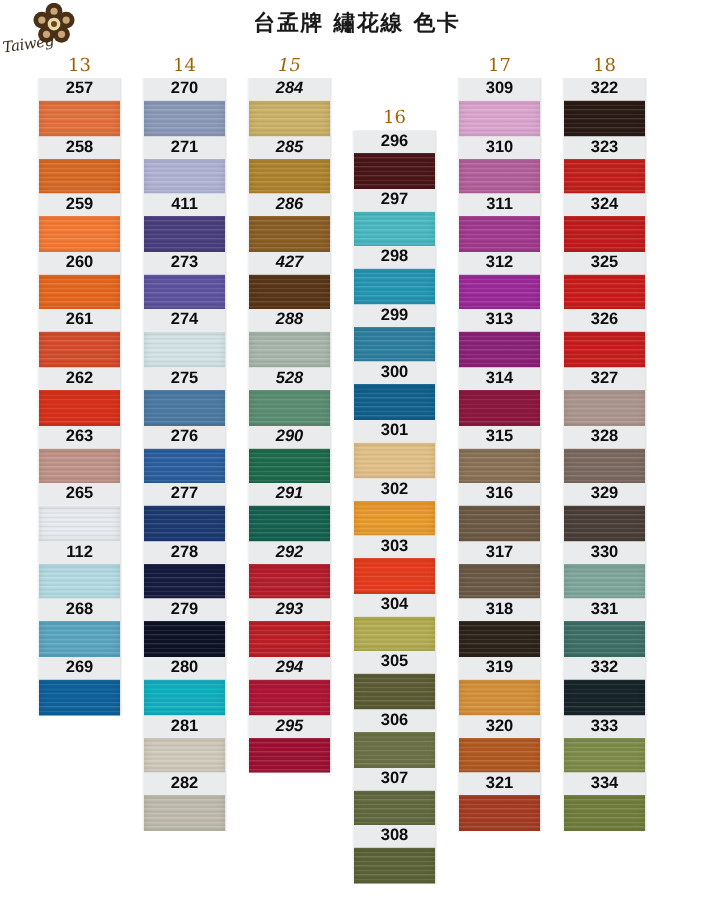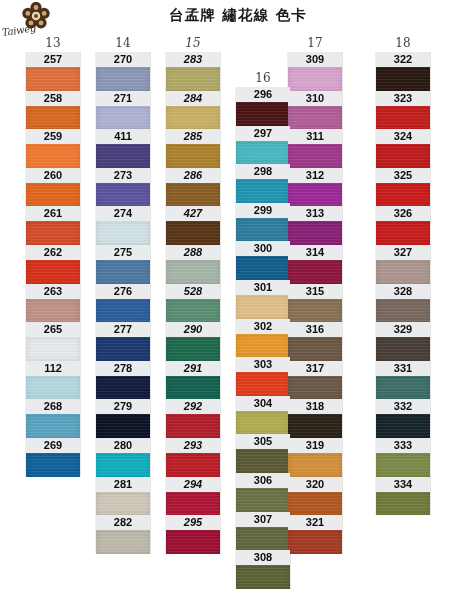--- a/index.html
+++ b/index.html
@@ -67,21 +67,21 @@
     position: absolute;
     top: 0;
     width: 70px;
   }
   .col-header {
     height: 18px;
     line-height: 18px;
     text-align: center;
     font-family: "DejaVu Serif", serif;
     font-size: 12px;
-    color: #404040;
+    color: #a16207;
   }
   .swatch-stack {
     position: relative;
     margin: 0 auto;
     width: 54px;
     background: #ffffff;
     box-shadow: 1px 0 0 rgba(0,0,0,0.10), -1px 0 0 rgba(0,0,0,0.06);
   }
   .swatch {
     position: relative;
@@ -247,24 +247,20 @@
         <div class="swatch">
           <div class="swatch-label">282</div>
           <div class="swatch-color" style="background-color: rgb(191, 188, 174);"></div>
         </div>
       </div>
     </div>
     <div class="column" style="left: 158px; font-style: italic;">
       <div class="col-header">15</div>
       <div class="swatch-stack">
         <div class="swatch">
-          <div class="swatch-label">283</div>
-          <div class="swatch-color" style="background-color: rgb(179, 171, 106);"></div>
-        </div>
-        <div class="swatch">
           <div class="swatch-label">284</div>
           <div class="swatch-color" style="background-color: rgb(203, 178, 104);"></div>
         </div>
         <div class="swatch">
           <div class="swatch-label">285</div>
           <div class="swatch-color" style="background-color: rgb(174, 132, 46);"></div>
         </div>
         <div class="swatch">
           <div class="swatch-label">286</div>
           <div class="swatch-color" style="background-color: rgb(138, 95, 37);"></div>
@@ -357,21 +353,21 @@
         <div class="swatch">
           <div class="swatch-label">307</div>
           <div class="swatch-color" style="background-color: rgb(99, 105, 63);"></div>
         </div>
         <div class="swatch">
           <div class="swatch-label">308</div>
           <div class="swatch-color" style="background-color: rgb(92, 99, 56);"></div>
         </div>
       </div>
     </div>
-    <div class="column" style="left: 280px;">
+    <div class="column" style="left: 298px;">
       <div class="col-header">17</div>
       <div class="swatch-stack">
         <div class="swatch">
           <div class="swatch-label">309</div>
           <div class="swatch-color" style="background-color: rgb(219, 165, 207);"></div>
         </div>
         <div class="swatch">
           <div class="swatch-label">310</div>
           <div class="swatch-color" style="background-color: rgb(179, 96, 154);"></div>
         </div>
@@ -450,20 +446,24 @@
         </div>
         <div class="swatch">
           <div class="swatch-label">328</div>
           <div class="swatch-color" style="background-color: rgb(123, 106, 96);"></div>
         </div>
         <div class="swatch">
           <div class="swatch-label">329</div>
           <div class="swatch-color" style="background-color: rgb(74, 63, 56);"></div>
         </div>
         <div class="swatch">
+          <div class="swatch-label">330</div>
+          <div class="swatch-color" style="background-color: rgb(127, 167, 156);"></div>
+        </div>
+        <div class="swatch">
           <div class="swatch-label">331</div>
           <div class="swatch-color" style="background-color: rgb(62, 111, 103);"></div>
         </div>
         <div class="swatch">
           <div class="swatch-label">332</div>
           <div class="swatch-color" style="background-color: rgb(23, 37, 42);"></div>
         </div>
         <div class="swatch">
           <div class="swatch-label">333</div>
           <div class="swatch-color" style="background-color: rgb(126, 140, 74);"></div>

